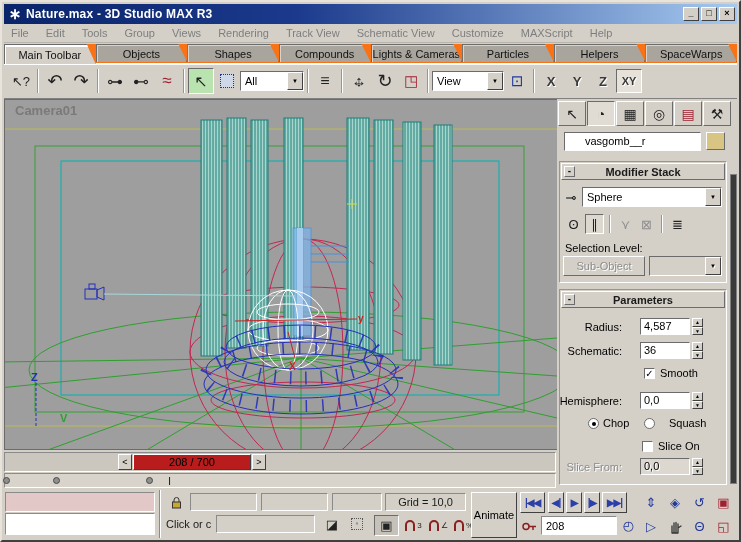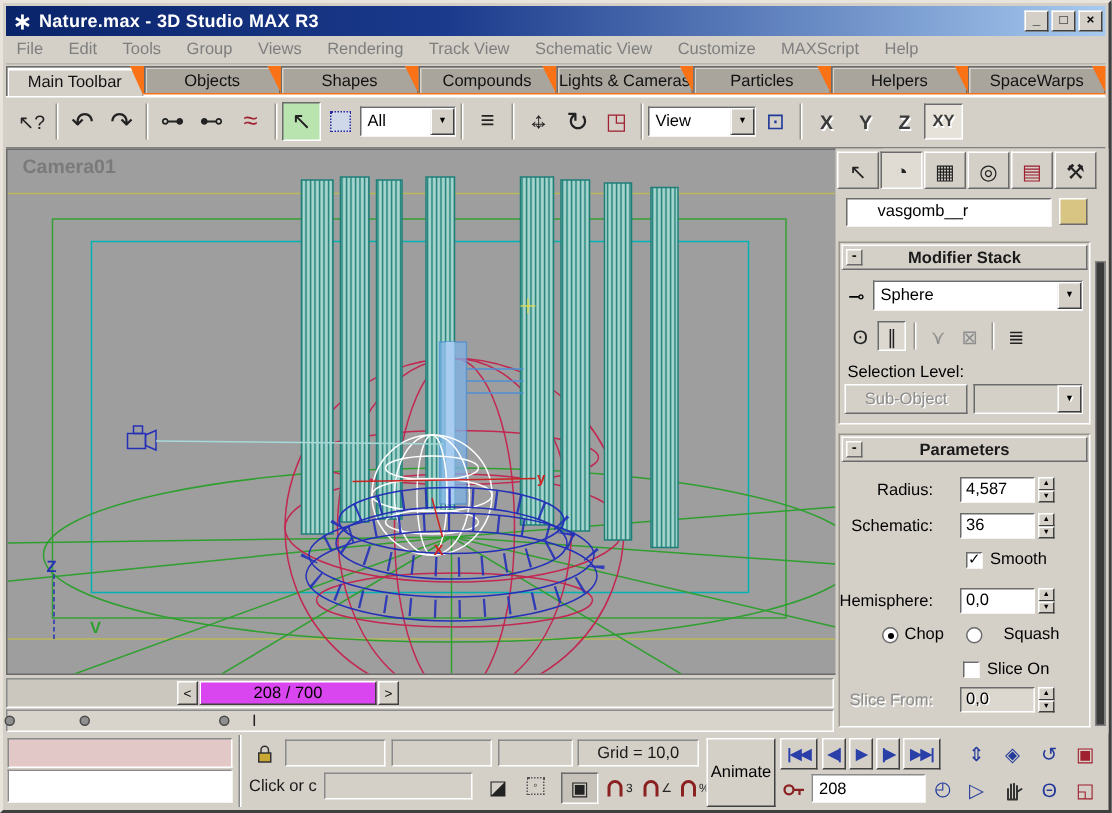--- a/index.html
+++ b/index.html
@@ -79,21 +79,21 @@
       font-size:10px;line-height:9px;text-align:center;color:#000;}
   .radio{width:11px;height:11px;border-radius:50%;background:#fff;border:1px solid #6b6b6b;position:relative;}
   .radio.sel::after{content:"";position:absolute;left:3px;top:3px;width:4px;height:4px;border-radius:50%;background:#000;}
   .scrollbar{position:absolute;left:173px;top:75px;width:7px;height:310px;background:#3a3a3a;
              border:1px solid #808080;}
   
   .timeslider{position:absolute;left:2px;top:450px;width:552px;height:20px;background:#cbc7bf;
               border:1px solid;border-color:#8a8a8a #fff #fff #8a8a8a;}
   .ts-btn{position:absolute;top:1px;height:16px;width:14px;background:#d4d0c8;border:1px solid;
           border-color:#fff #404040 #404040 #fff;font-size:9px;line-height:14px;text-align:center;color:#000;}
-  .ts-thumb{position:absolute;left:128px;top:1px;width:118px;height:16px;background:#d946ef;
+  .ts-thumb{position:absolute;left:128px;top:1px;width:118px;height:16px;background:#b91c1c;
             border:1px solid;border-color:#fff #404040 #404040 #fff;font-size:11px;line-height:14px;
             text-align:center;color:#000;}
   .trackbar{position:absolute;left:2px;top:471px;width:552px;height:15px;background:#d8d4cc;
             border:1px solid;border-color:#8a8a8a #fff #fff #8a8a8a;}
   .keydot{position:absolute;top:3px;width:7px;height:7px;border-radius:50%;background:#8f8f8f;border:1px solid #4a4a4a;}
   .ibeam{position:absolute;top:1px;width:8px;height:11px;font-size:11px;color:#222;}
   
   .statusbar{position:absolute;left:2px;top:487px;right:2px;height:51px;background:#d4d0c8;}
   .sunkf{background:#d4d0c8;border:1px solid;border-color:#8a8a8a #fff #fff #8a8a8a;position:absolute;}
   .flatbtn{position:absolute;display:flex;align-items:center;justify-content:center;color:#222;}

